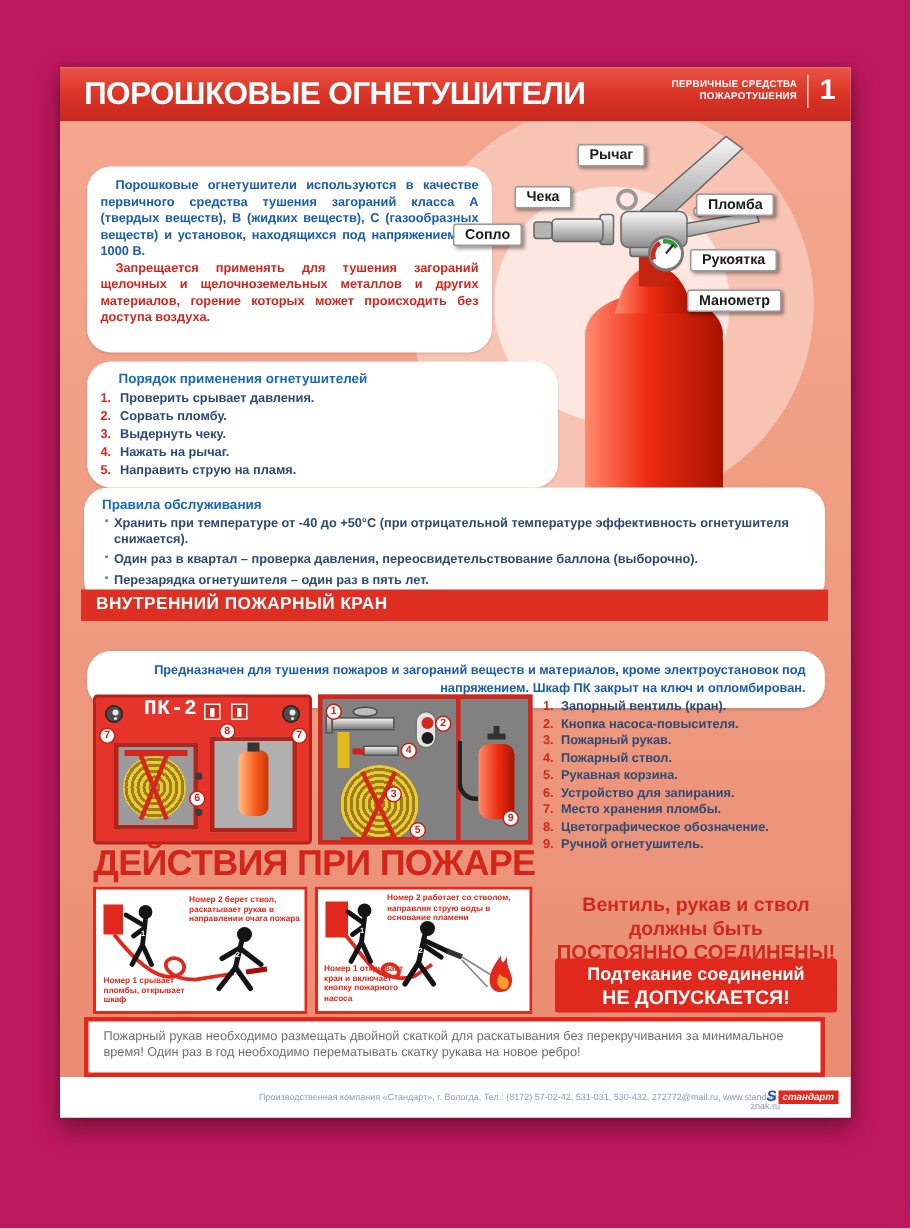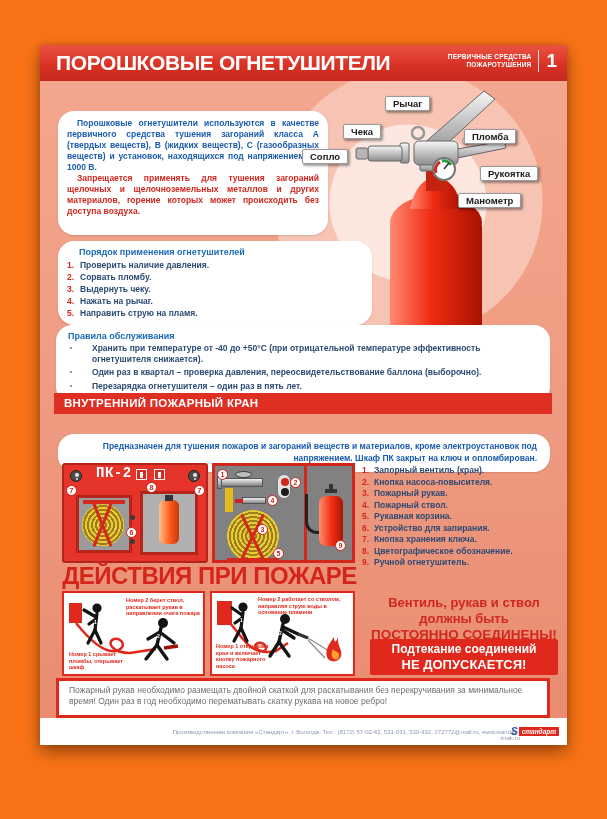--- a/index.html
+++ b/index.html
@@ -1,17 +1,17 @@
 <!DOCTYPE html>
 <html><head>
 <meta charset="utf-8">
 <style>
   * { margin:0; padding:0; box-sizing:border-box; }
   html,body { width:607px; height:819px; background:#ffffff; font-family:"Liberation Sans", sans-serif; }
-  .page { position:relative; width:607px; height:819px; background:#f97316; overflow:hidden; }
+  .page { position:relative; width:607px; height:819px; background:#be185d; overflow:hidden; }
 
   .poster { position:absolute; left:40px; top:45px; width:527px; height:700px; background:#fff;
             box-shadow:0 7px 16px rgba(0,0,0,.40), 0 0 5px rgba(0,0,0,.18); }
 
   
   .hdr { position:absolute; left:0; top:0; width:527px; height:36px;
          background:linear-gradient(180deg,#ea5343 0%, #d93225 55%, #c4281d 100%); }
   .hdr-title { position:absolute; left:16px; top:6px; color:#fff; font-size:21px; font-weight:bold; letter-spacing:-0.4px; }
   .hdr-right { position:absolute; right:10px; top:5px; display:flex; align-items:center; }
   .hdr-series { text-align:right; color:#fff; font-size:6.5px; font-weight:bold; line-height:8px; letter-spacing:.2px; }
@@ -31,21 +31,21 @@
   .p-blue { color:#1a5cae; font-size:8.5px; font-weight:bold; line-height:11px; text-align:justify; text-indent:10px; }
   .p-red  { color:#d0281e; font-size:8.5px; font-weight:bold; line-height:11px; text-align:justify; text-indent:10px; }
 
   .box-order { left:18px; top:146px; width:314px; height:84px; padding:6px 9px; }
   .blue-title { color:#1a6ab5; font-size:9px; font-weight:bold; margin-left:12px; margin-bottom:2px; }
   .olist .row { display:flex; font-size:8.5px; line-height:12px; }
   .olist .num { color:#d0281e; font-weight:bold; width:13px; flex:none; }
   .olist .txt { color:#2c4a73; font-weight:bold; }
 
   .box-rules { left:16px; top:230px; width:494px; height:78px; padding:6px 10px; z-index:3; }
-  .mrow { display:flex;gap:16px; }
+  .mrow { display:flex; }
   .mrow .bull { color:#5b7ea6; font-size:7px; line-height:10.5px; width:10px; flex:none; text-align:center; }
   .mrow .txt { color:#2c4a73; font-size:8.5px; line-height:10.5px; font-weight:bold; }
 
   
   .ext-svg { position:absolute; left:266px; top:2px; width:250px; height:250px; z-index:1; }
   .lbl { position:absolute; background:#fdfdfd; border:1px solid #9a9a9a; border-radius:2px;
          box-shadow:1.5px 1.5px 2.5px rgba(0,0,0,.38); padding:1px 7px; font-size:9.5px; font-weight:bold; color:#1a1a1a; z-index:4; white-space:nowrap; }
 
   
   .band { position:absolute; left:14px; top:312px; width:498px; height:21px; background:#df2f23;
@@ -176,34 +176,34 @@
         <circle cx="138" cy="86" r="11" fill="#fff" stroke="#777" stroke-width="2"></circle>
         <path d="M130,90 A9,9 0 0 1 134,79" fill="none" stroke="#d0281e" stroke-width="3"></path>
         <path d="M136,78 A9,9 0 0 1 145,82" fill="none" stroke="#2f9e3a" stroke-width="3"></path>
         <line x1="138" y1="86" x2="143" y2="80" stroke="#333" stroke-width="1.5"></line>
       </svg>
 
       <div class="lbl" style="left:345px; top:15px;">Рычаг</div>
       <div class="lbl" style="left:303px; top:43px;">Чека</div>
       <div class="lbl" style="left:262px; top:68px;">Сопло</div>
       <div class="lbl" style="left:424px; top:48px;">Пломба</div>
-      <div class="lbl" style="left:440px; top:85px;">Рукоятка</div>
+      <div class="lbl" style="left:420px; top:85px;">Рукоятка</div>
       <div class="lbl" style="left:418px; top:112px;">Манометр</div>
 
       <div class="wbox box-intro">
         <p class="p-blue">Порошковые огнетушители используются в качестве первичного средства тушения загораний класса А (твердых веществ), В (жидких веществ), С (газообразных веществ) и установок, находящихся под напряжением до 1000 В.</p>
         <p class="p-red">Запрещается применять для тушения загораний щелочных и щелочноземельных металлов и других материалов, горение которых может происходить без доступа воздуха.</p>
       </div>
 
       <div class="wbox box-order">
         <div class="blue-title">Порядок применения огнетушителей</div>
         <div class="olist">
           <div class="row">
               <span class="num">1.</span>
-              <span class="txt">Проверить наличие давления.</span>
+              <span class="txt">Проверить срывает давления.</span>
             </div>
           <div class="row">
               <span class="num">2.</span>
               <span class="txt">Сорвать пломбу.</span>
             </div>
           <div class="row">
               <span class="num">3.</span>
               <span class="txt">Выдернуть чеку.</span>
             </div>
           <div class="row">
@@ -303,21 +303,21 @@
         <div class="row">
             <span class="num">5.</span>
             <span class="txt">Рукавная корзина.</span>
           </div>
         <div class="row">
             <span class="num">6.</span>
             <span class="txt">Устройство для запирания.</span>
           </div>
         <div class="row">
             <span class="num">7.</span>
-            <span class="txt">Кнопка хранения ключа.</span>
+            <span class="txt">Место хранения пломбы.</span>
           </div>
         <div class="row">
             <span class="num">8.</span>
             <span class="txt">Цветографическое обозначение.</span>
           </div>
         <div class="row">
             <span class="num">9.</span>
             <span class="txt">Ручной огнетушитель.</span>
           </div>
       </div>

